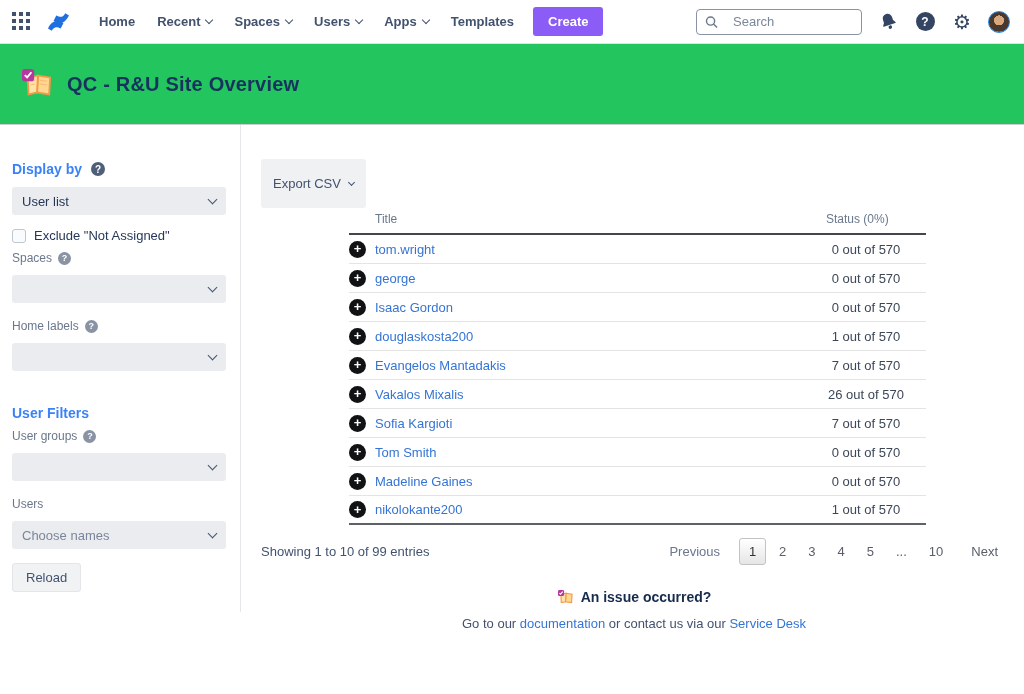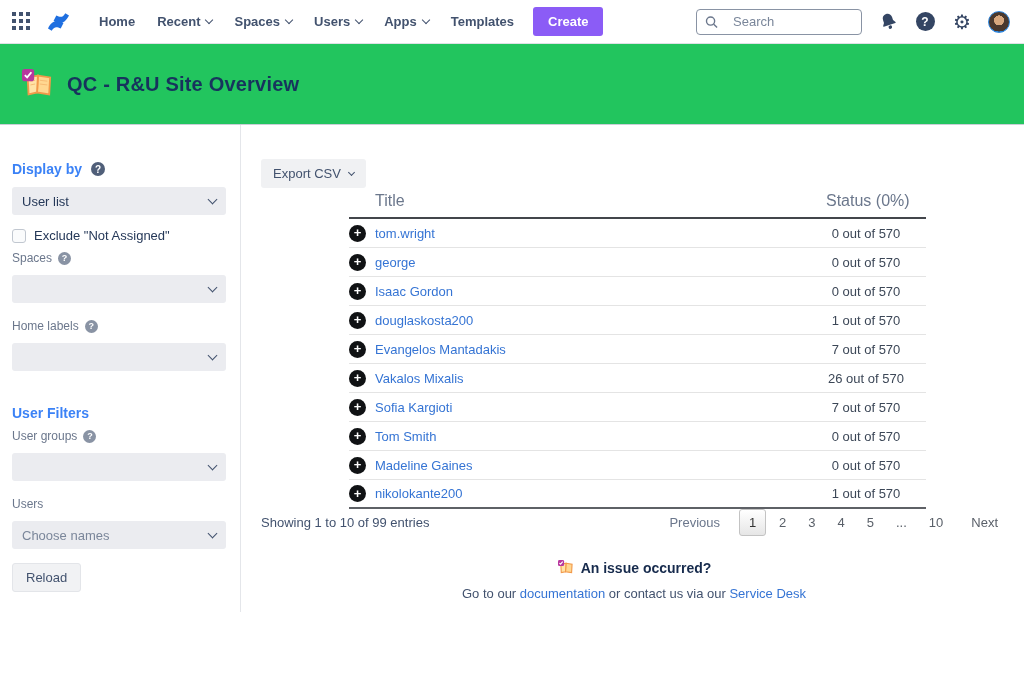--- a/index.html
+++ b/index.html
@@ -61,53 +61,53 @@
     background:#fafbfc; cursor:pointer; flex:0 0 auto; }
   .checkbox-row label { font-size:13px; color:#253858; }
   .sb-label { margin-top:16px; font-size:12px; color:#6b778c; display:flex;
     align-items:center; gap:6px; }
   .mt-section { margin-top:34px; }
   .reload-btn { margin-top:14px; background:#f1f2f4; border:1px solid #e3e5e9;
     border-radius:3px; padding:6px 13px; font-size:13px; color:#42526e; cursor:pointer;
     font-family:"Liberation Sans", sans-serif; }
 
   .main { position:absolute; left:241px; top:0; right:0; padding:34px 0 0 20px; }
-  .export-btn { background:#f0f1f3; border:none; border-radius:3px; padding:7px 12px;
+  .export-btn { background:#f0f1f3; border:none; border-radius:3px; padding:17px 12px;
     font-size:13px; color:#42526e; display:inline-flex; align-items:center; gap:8px;
     cursor:pointer; font-family:"Liberation Sans", sans-serif; }
   .export-btn .chev { width:5px; height:5px; border-width:1.6px; }
 
   .tablewrap { width:577px; margin:4px 0 0 88px; }
   .thead { display:flex; align-items:flex-end; padding-bottom:7px;
-    border-bottom:2px solid #43464b; font-size:16px; color:#6b778c; }
+    border-bottom:2px solid #43464b; font-size:12px; color:#6b778c; }
   .thead .col-title { padding-left:26px; flex:1; }
   .thead .col-status { width:120px; padding-left:20px; }
   .trow { display:flex; align-items:center; height:29px; border-bottom:1px solid #e4e4e4; }
   .trow:last-of-type { border-bottom:2px solid #5e6166; }
   .plus-icon { width:17px; height:17px; border-radius:50%; background:#101214; color:#fff;
     display:flex; align-items:center; justify-content:center; font-size:13px; font-weight:700;
     line-height:1; cursor:pointer; flex:0 0 auto; }
   .plus-icon::before { content:"+"; margin-top:-1px; }
   .trow a { margin-left:9px; font-size:13px; color:#3574d4; text-decoration:none;
     cursor:pointer; }
   .trow .status { margin-left:auto; width:120px; text-align:center; font-size:13px;
     color:#3c4757; }
 
-  .pagebar { width:746px; margin-top:0; display:flex; align-items:center; }
+  .pagebar { width:746px; margin-top:13px; display:flex; align-items:center; }
   .showing { font-size:13px; color:#42526e; }
   .pager { margin-left:auto; display:flex; align-items:center; gap:4px; }
   .pager .pbtn { font-size:13px; color:#5a6069; padding:5px 9px; cursor:pointer; }
   .pager .prev { color:#6b778c; margin-right:6px; }
   .pager .next { margin-left:6px; }
   .pager .current { border:1px solid #c3c3c3; border-radius:3px; width:27px; height:27px;
     display:flex; align-items:center; justify-content:center; padding:0;
     background:linear-gradient(#ffffff,#e6e6e6); color:#333; }
 
   .footer { width:746px; margin-top:24px; text-align:center; }
-  .footer-title { display:inline-flex; gap:7px; font-size:14px;
+  .footer-title { display:inline-flex; align-items:center; gap:7px; font-size:14px;
     font-weight:700; color:#172b4d; }
   .footer-line { margin-top:7px; font-size:13px; color:#42526e; }
   .footer-line a { color:#3574d4; text-decoration:none; cursor:pointer; }
 </style>
 </head>
 <body>
 
 <div class="page">
 
   <div class="topnav">

